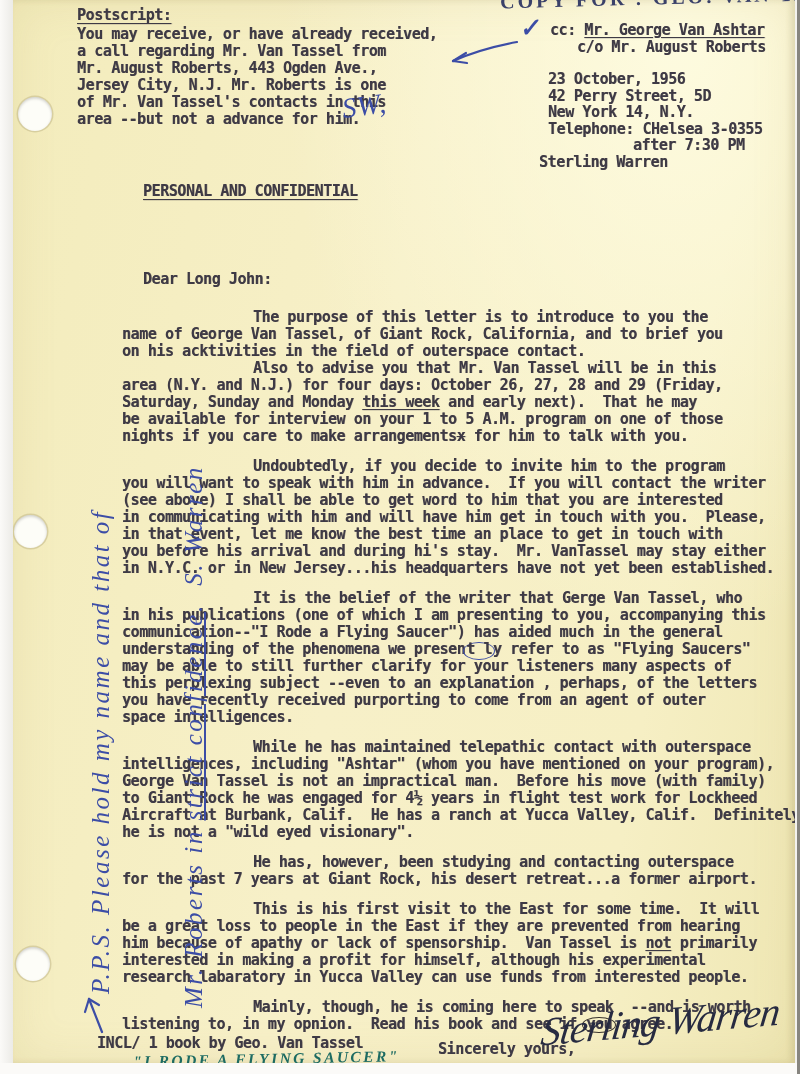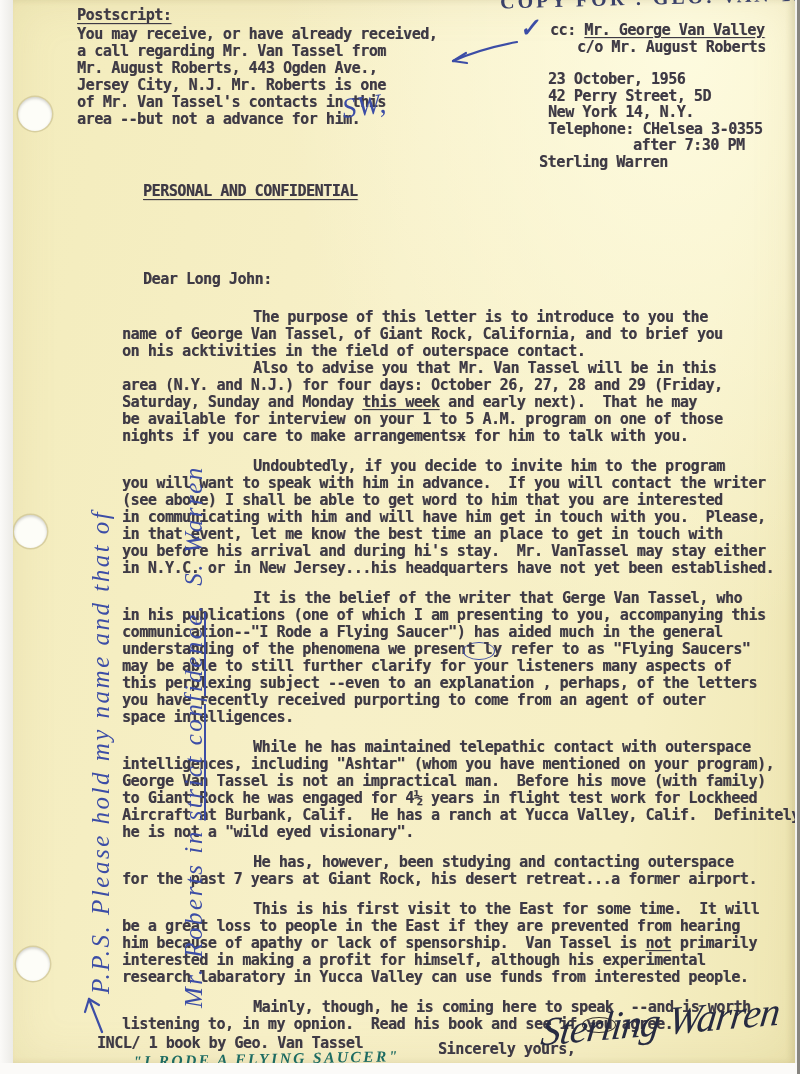--- a/index.html
+++ b/index.html
@@ -82,21 +82,21 @@
         <div class="tline">Mr. August Roberts, 443 Ogden Ave.,</div>
         <div class="tline">Jersey City, N.J. Mr. Roberts is one</div>
         <div class="tline">of Mr. Van Tassel's contacts in this</div>
         <div class="tline">area --but not a advance for him.</div>
       </div>
     <div class="abs hand sw-note">SW,</div>
 
     <div class="abs tw heading-underline confidential">PERSONAL AND CONFIDENTIAL</div>
 
     <div class="abs tw cc-block">
-      <div class="tline"><span>cc: </span><span class="u">Mr. George Van Valley</span></div>
+      <div class="tline"><span>cc: </span><span class="u">Mr. George Van Ashtar</span></div>
       <div class="tline cc2">c/o Mr. August Roberts</div>
     </div>
 
     <div class="abs tw sender-block">
       <div class="tline">23 October, 1956</div>
       <div class="tline">42 Perry Street, 5D</div>
       <div class="tline">New York 14, N.Y.</div>
       <div class="tline">Telephone: CHelsea 3-0355</div>
       <div class="tline phone2">after 7:30 PM</div>
       <div class="tline sender-name">Sterling Warren</div>

